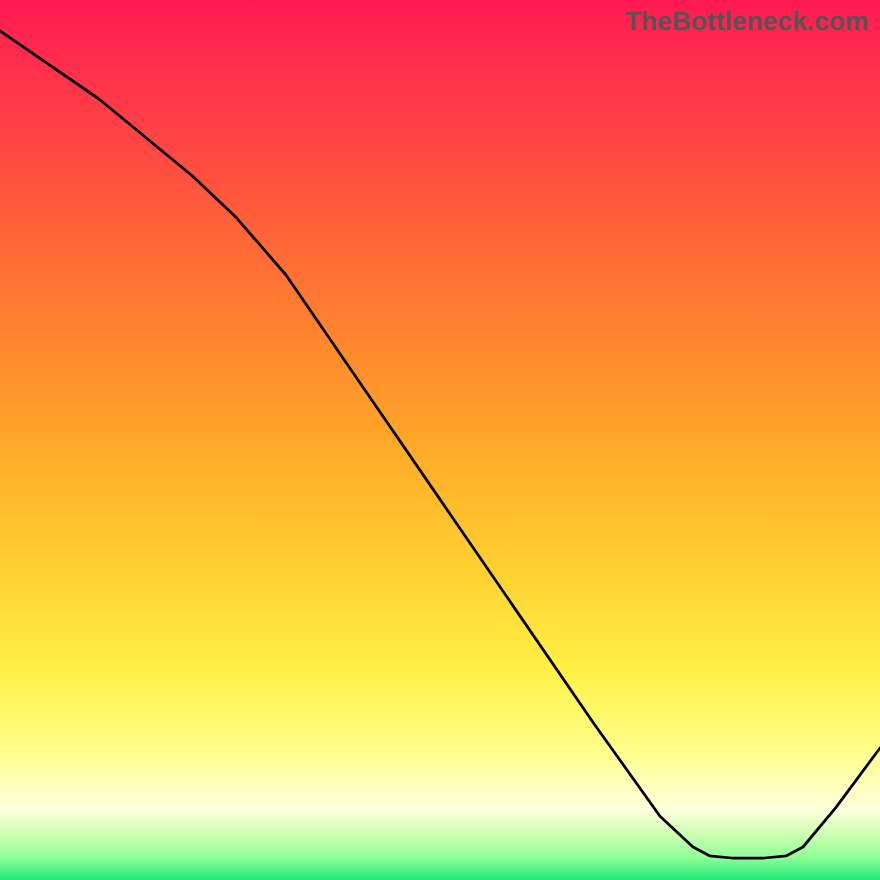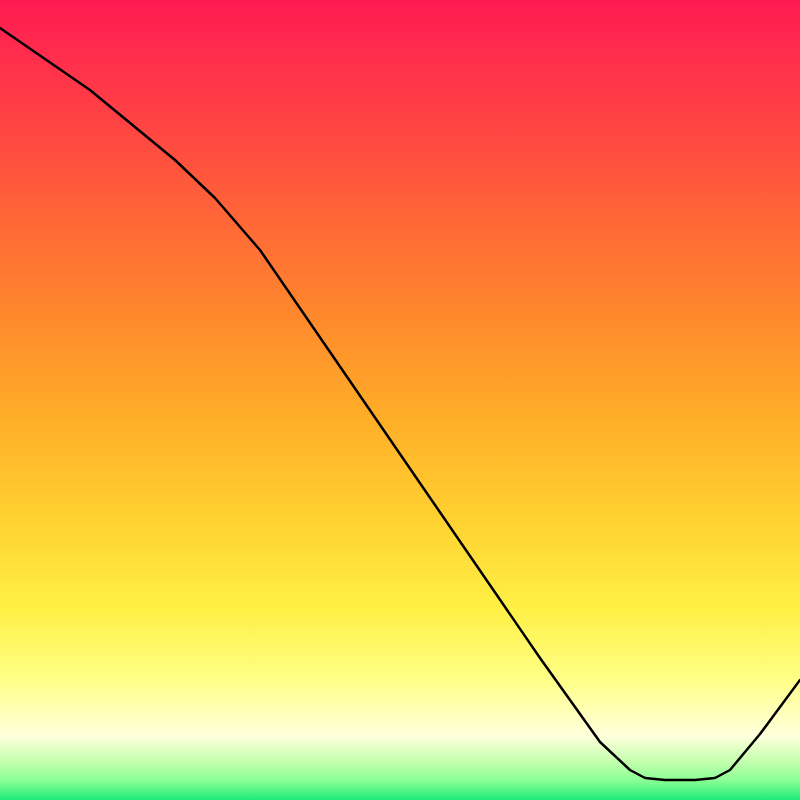--- a/index.html
+++ b/index.html
@@ -61,13 +61,14 @@
 </head>
 <body>
 
 <div class="container">
   <div class="gradient-bg"></div>
 
   <svg class="curve" viewBox="0 0 800 800" preserveAspectRatio="none">
     <path d="M 0 28 L 90 90 L 175 160 L 215 198 L 260 250 L 330 352 L 400 454 L 470 556 L 540 658 L 600 742 L 630 770 L 645 778 L 665 780 L 695 780 L 715 778 L 730 770 L 760 734 L 800 680"></path>
   </svg>
 
+  <div class="watermark">TheBottleneck.com</div>
 </div>
 
 </body></html>

